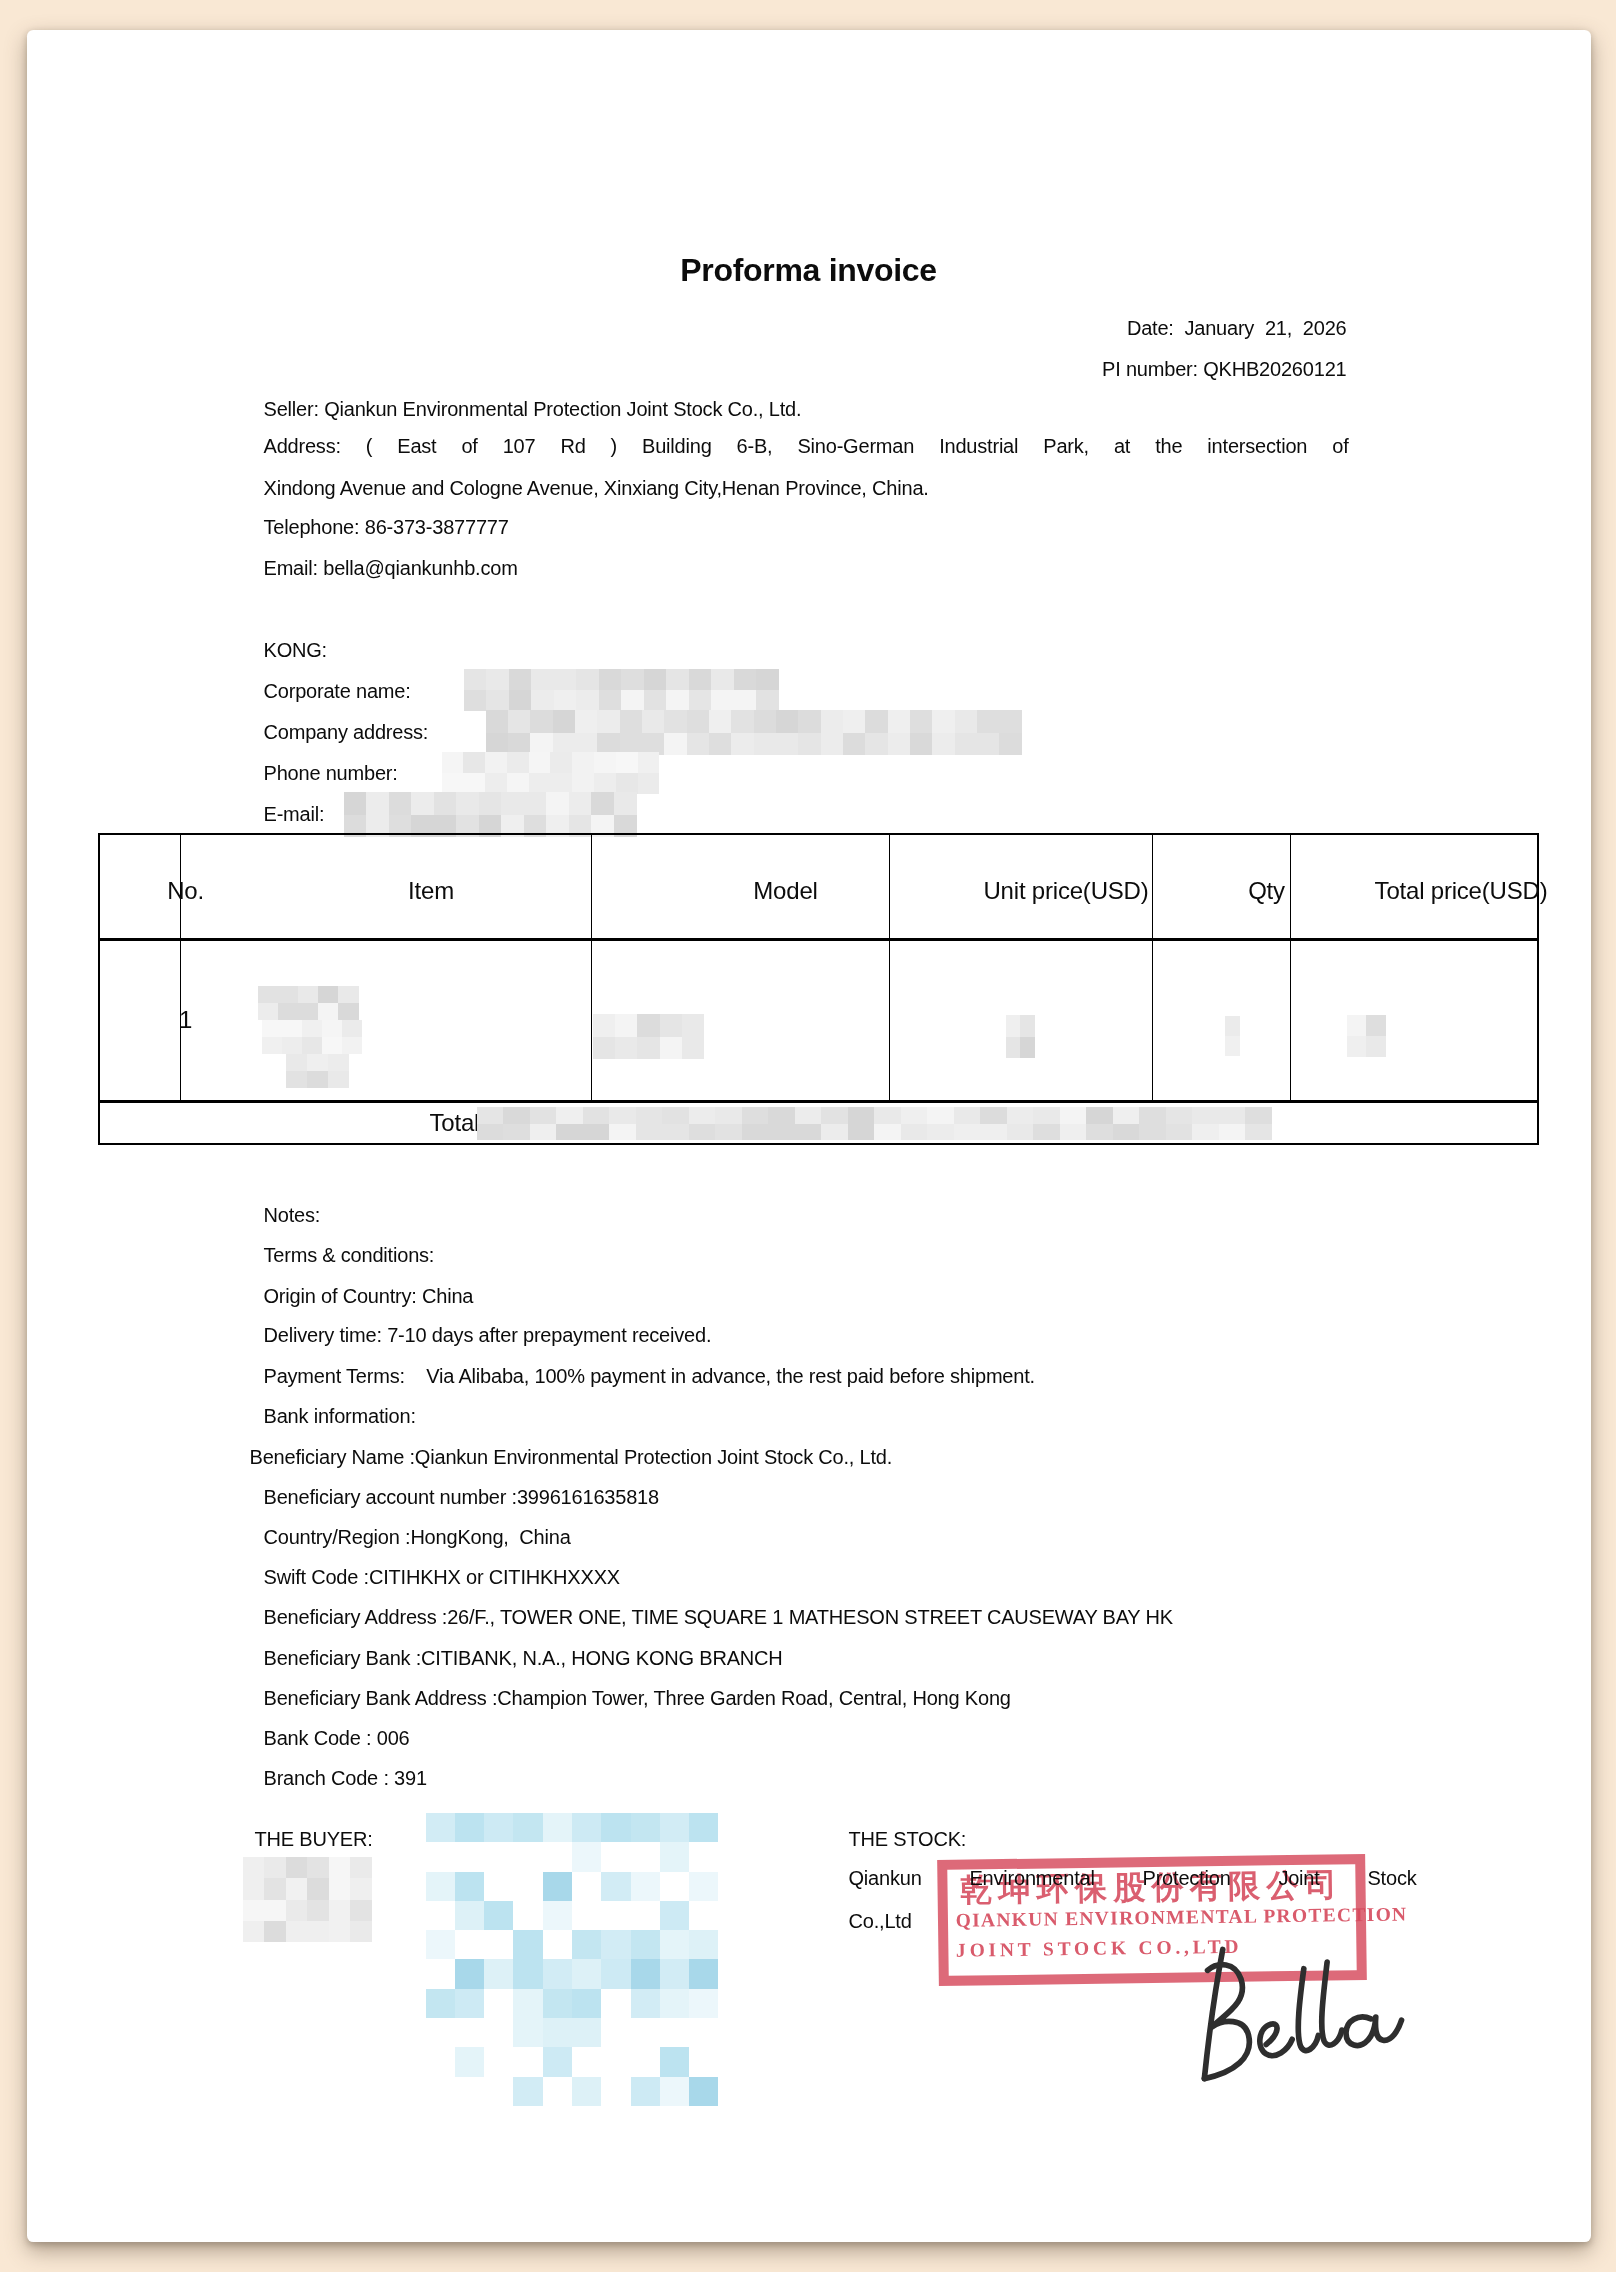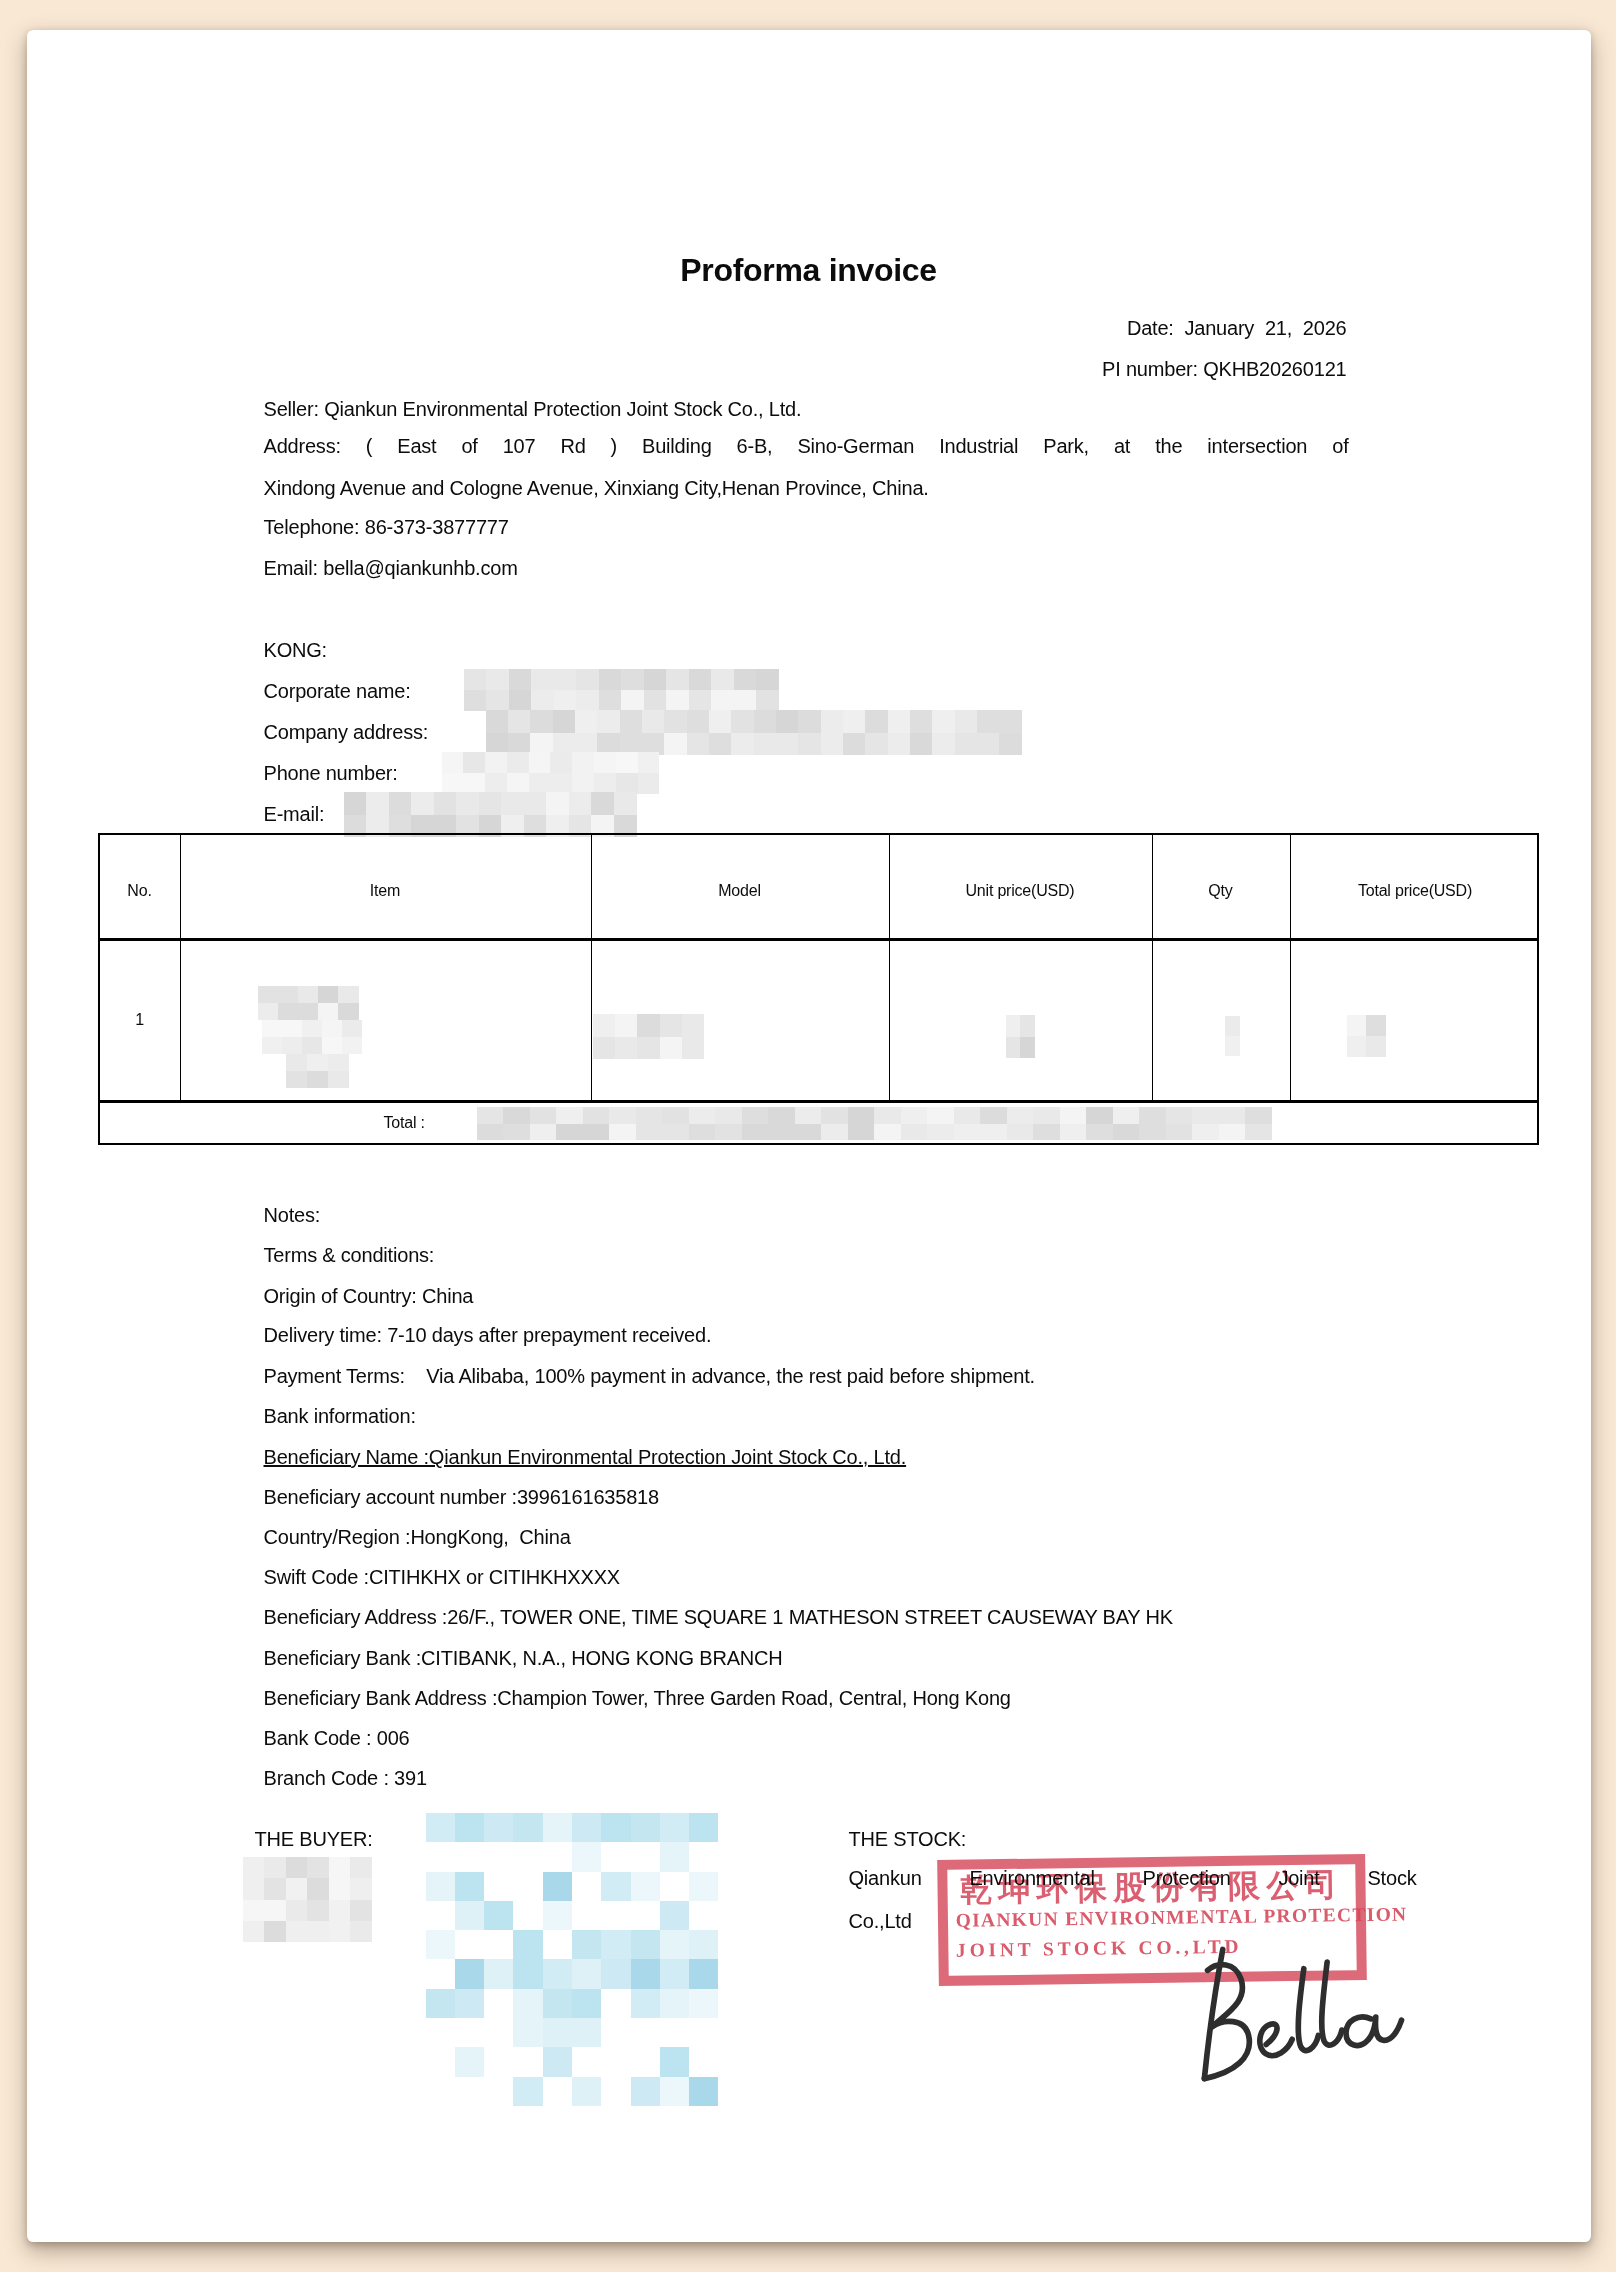--- a/index.html
+++ b/index.html
@@ -41,21 +41,21 @@
     text-align:justify;
     text-align-last:justify;
   }
   
   .invoice-table{
     position:absolute;left:71px;top:803px;width:1441px;height:312px;
     border:2.5px solid #000;box-sizing:border-box;
   }
   .vline{position:absolute;top:0;width:1.3px;background:#000;height:265px;}
   .hline{position:absolute;left:0;width:100%;height:2.5px;background:#000;}
-  .cell-text{position:absolute;text-align:center;font-size:16px;line-height:42px;height:42px;letter-spacing:-0.2px;white-space:pre;}
+  .cell-text{position:absolute;text-align:center;font-size:24px;line-height:42px;height:42px;letter-spacing:-0.2px;white-space:pre;padding-left:46px;}
   
   .mosaic{position:absolute;display:grid;}
   .mosaic div{width:100%;height:100%;}
   
   .stamp{
     position:absolute;left:911px;top:1827px;width:428px;height:126px;
     border:10px solid rgba(213,73,92,.82);
     box-sizing:border-box;
     transform:rotate(-0.8deg);
     background:rgba(255,255,255,0);
@@ -386,21 +386,21 @@
         <div style="background: rgb(244, 244, 244);"></div>
         <div style="background: rgb(229, 229, 229);"></div>
       </div>
 
     <div class="t" style="left:237px;top:1164px;">Notes:</div>
     <div class="t" style="left:237px;top:1204px;">Terms &amp; conditions:</div>
     <div class="t" style="left:237px;top:1245px;">Origin of Country: China</div>
     <div class="t" style="left:237px;top:1284px;">Delivery time: 7-10 days after prepayment received.</div>
     <div class="t" style="left:237px;top:1325px;">Payment Terms:    Via Alibaba, 100% payment in advance, the rest paid before shipment.</div>
     <div class="t" style="left:237px;top:1365px;">Bank information:</div>
-    <div class="t" style="left:237px;top:1406px;text-decoration:underline;">Beneficiary Name :Qiankun Environmental Protection Joint Stock Co., Ltd.</div>
+    <div class="t" style="left:223px;top:1406px;">Beneficiary Name :Qiankun Environmental Protection Joint Stock Co., Ltd.</div>
     <div class="t" style="left:237px;top:1446px;">Beneficiary account number :3996161635818</div>
     <div class="t" style="left:237px;top:1486px;">Country/Region :HongKong,  China</div>
     <div class="t" style="left:237px;top:1526px;">Swift Code :CITIHKHX or CITIHKHXXXX</div>
     <div class="t" style="left:237px;top:1566px;">Beneficiary Address :26/F., TOWER ONE, TIME SQUARE 1 MATHESON STREET CAUSEWAY BAY HK</div>
     <div class="t" style="left:237px;top:1647px;">Beneficiary Bank Address :Champion Tower, Three Garden Road, Central, Hong Kong</div>
     <div class="t" style="left:237px;top:1607px;">Beneficiary Bank :CITIBANK, N.A., HONG KONG BRANCH</div>
     <div class="t" style="left:237px;top:1687px;">Bank Code : 006</div>
     <div class="t" style="left:237px;top:1727px;">Branch Code : 391</div>
 
     <div class="mosaic z2" style="left: 399px; top: 1783px; width: 293px; height: 293px; grid-template-columns: repeat(10, 1fr); grid-template-rows: repeat(10, 1fr);">

